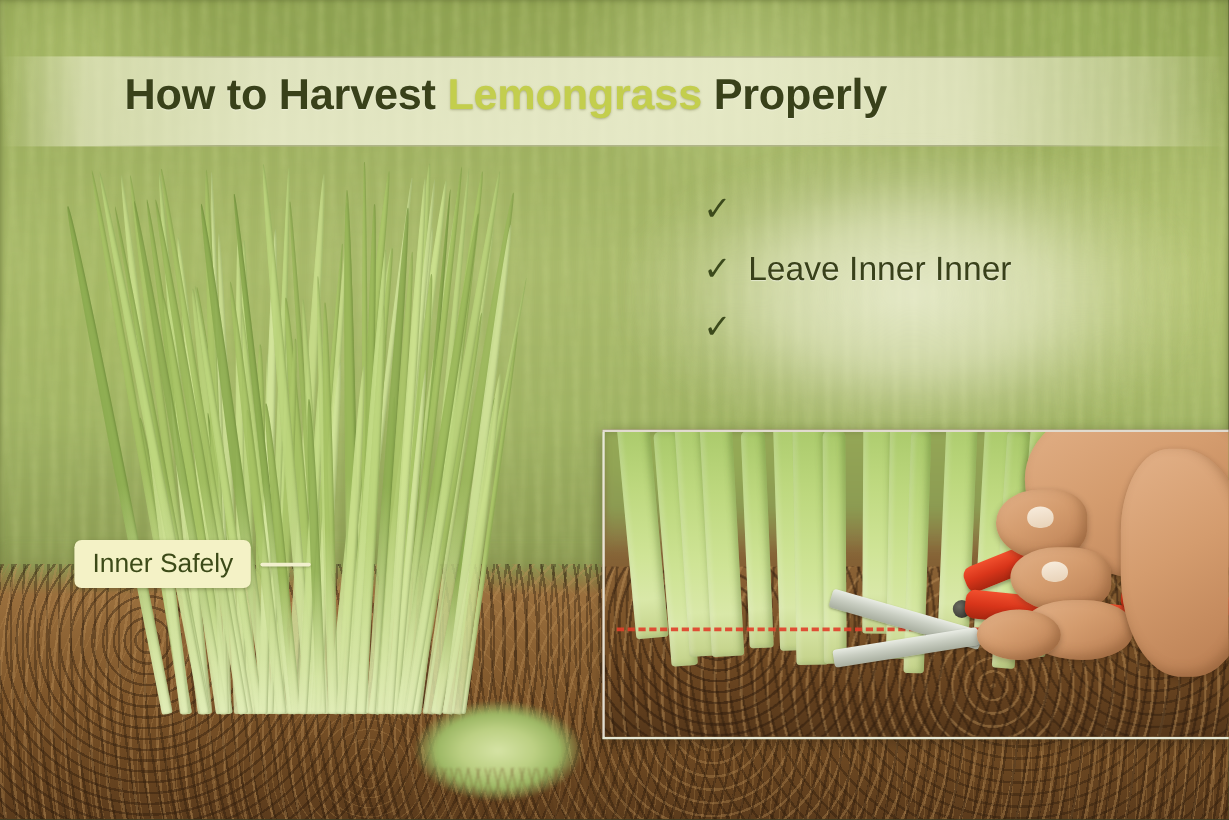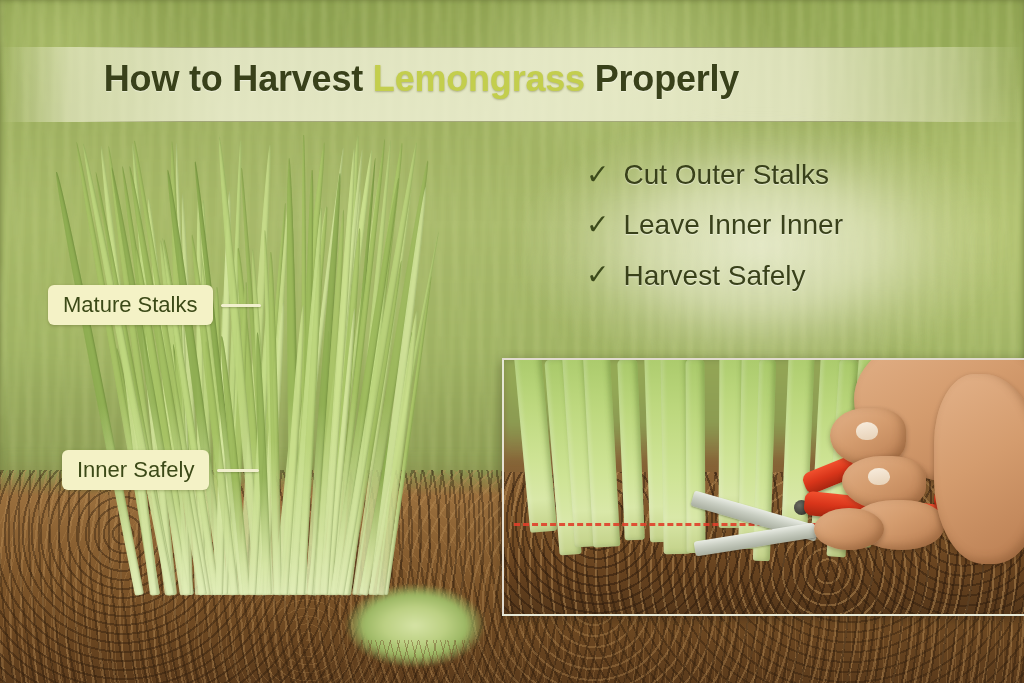--- a/index.html
+++ b/index.html
@@ -294,38 +294,30 @@
 
   <div class="title-band"></div>
   <div class="title-rule top"></div>
   <div class="title-rule bot"></div>
   <div class="title-text"><span>How to Harvest </span><span class="title-accent">Lemongrass</span><span> Properly</span></div>
 
   <div class="check-glow"></div>
   <div class="checklist">
     <div class="check-row">
       <span class="check-mark">✓</span>
-      <span class="check-label">Cut Outer Stalks</span>
     </div>
     <div class="check-row">
       <span class="check-mark">✓</span>
       <span class="check-label">Leave Inner Inner</span>
     </div>
     <div class="check-row">
       <span class="check-mark">✓</span>
-      <span class="check-label">Harvest Safely</span>
     </div>
   </div>
 
-  <div class="callout" style="left:48px;top:285px;">
-    <div class="callout-box">
-      <div class="callout-text">Mature Stalks</div>
-    </div>
-    <div class="leader" style="width:40px;margin-left:8px;"></div>
-  </div>
 
   <div class="callout" style="left:62px;top:450px;">
     <div class="callout-box">
       <div class="callout-text">Inner Safely</div>
     </div>
     <div class="leader" style="width:42px;margin-left:8px;"></div>
   </div>
 
   <div class="inset">
     <div class="inset-bg-top"></div>

